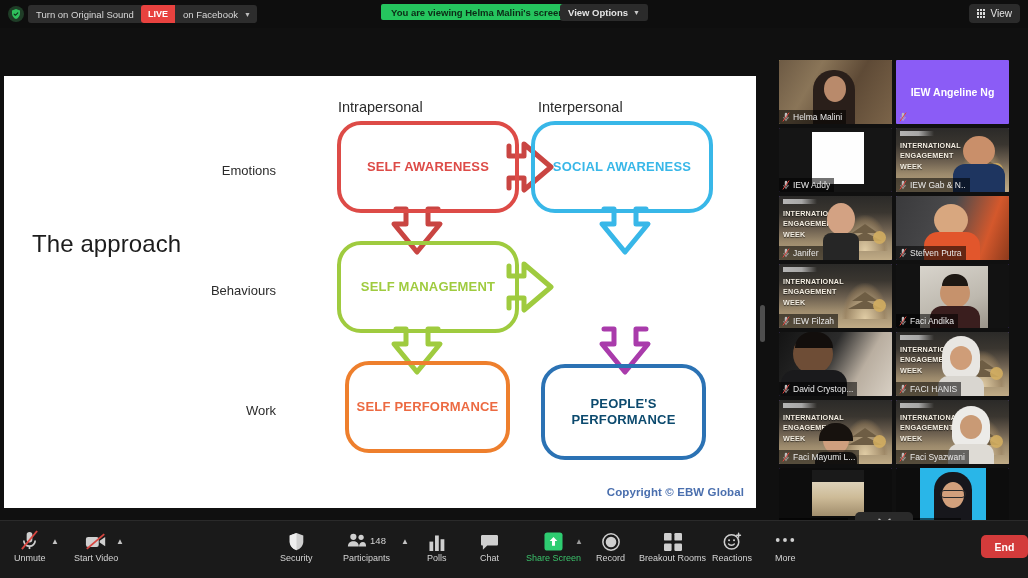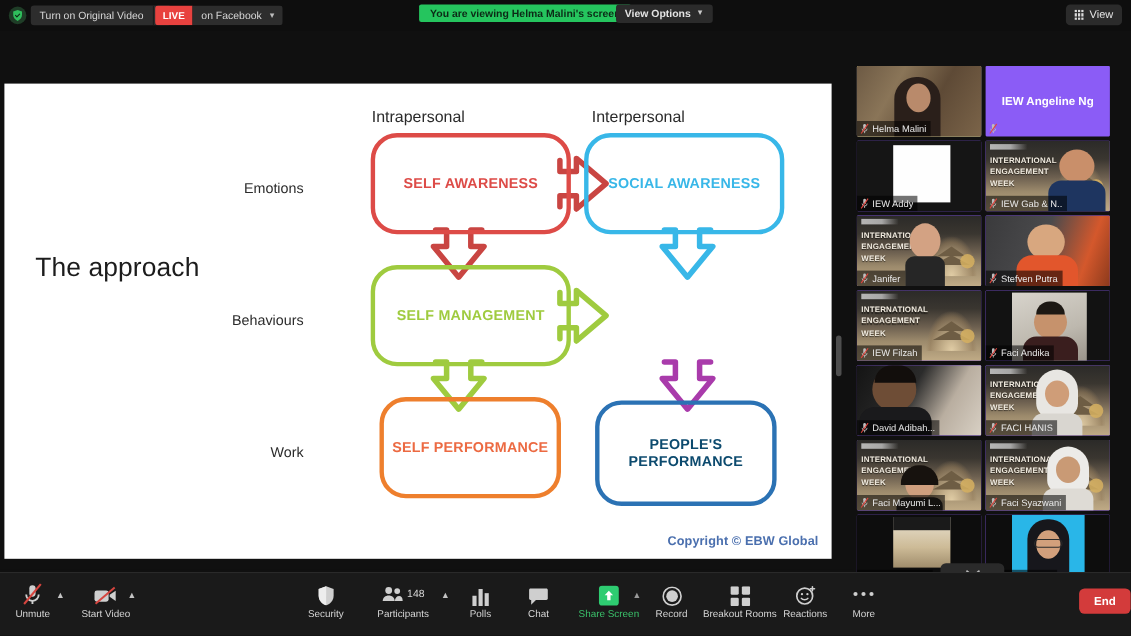--- a/index.html
+++ b/index.html
@@ -215,21 +215,21 @@
   <div class="topbar">
 
     <div class="shield-ico">
       <svg width="12" height="12" viewBox="0 0 24 24">
           <path d="M12 2l8 3v6c0 5-3.4 9.3-8 11-4.6-1.7-8-6-8-11V5l8-3z" fill="#2fbf5c"></path>
           <path d="M8.2 12.1l2.5 2.5 5-5" stroke="#0e2b17" stroke-width="2.1" fill="none" stroke-linecap="round" stroke-linejoin="round"></path>
         </svg>
     </div>
 
     <div class="orig-sound">
-      <span class="lbl">Turn on Original Video</span>
+      <span class="lbl">Turn on Original Sound</span>
       <span class="sep"></span>
       <span class="caret">▼</span>
     </div>
 
     <div class="live-group">
       <span class="live-badge">LIVE</span>
       <span class="live-on">
         <span>on Facebook</span>
         <span class="caret">▼</span>
       </span>
@@ -470,21 +470,21 @@
         </div>
         <div class="namebar">
           <span class="mic-off">
             <svg width="8" height="10" viewBox="0 0 12 16">
                 <rect x="4" y="1" width="4" height="8" rx="2" fill="#bdbdbd"></rect>
                 <path d="M2.4 8a3.6 3.6 0 0 0 7.2 0" stroke="#bdbdbd" stroke-width="1.3" fill="none"></path>
                 <line x1="6" y1="11.6" x2="6" y2="14.5" stroke="#bdbdbd" stroke-width="1.3"></line>
                 <line x1="1" y1="15" x2="11" y2="1" stroke="#e0453f" stroke-width="1.6"></line>
               </svg>
           </span>
-          <span class="nm">David Adibah...</span>
+          <span class="nm">David Crystop...</span>
         </div>
       </div>
       <div class="tile">
         <div class="iew-bg">
           <span class="logo"></span>
           <span class="ttl">INTERNATIONAL<br>ENGAGEMENT<br>WEEK</span>
           <span class="pagoda"></span>
             <span class="seal"></span>
         </div>
         <div style="position:absolute;left:42px;top:4px;width:46px;height:60px;">

